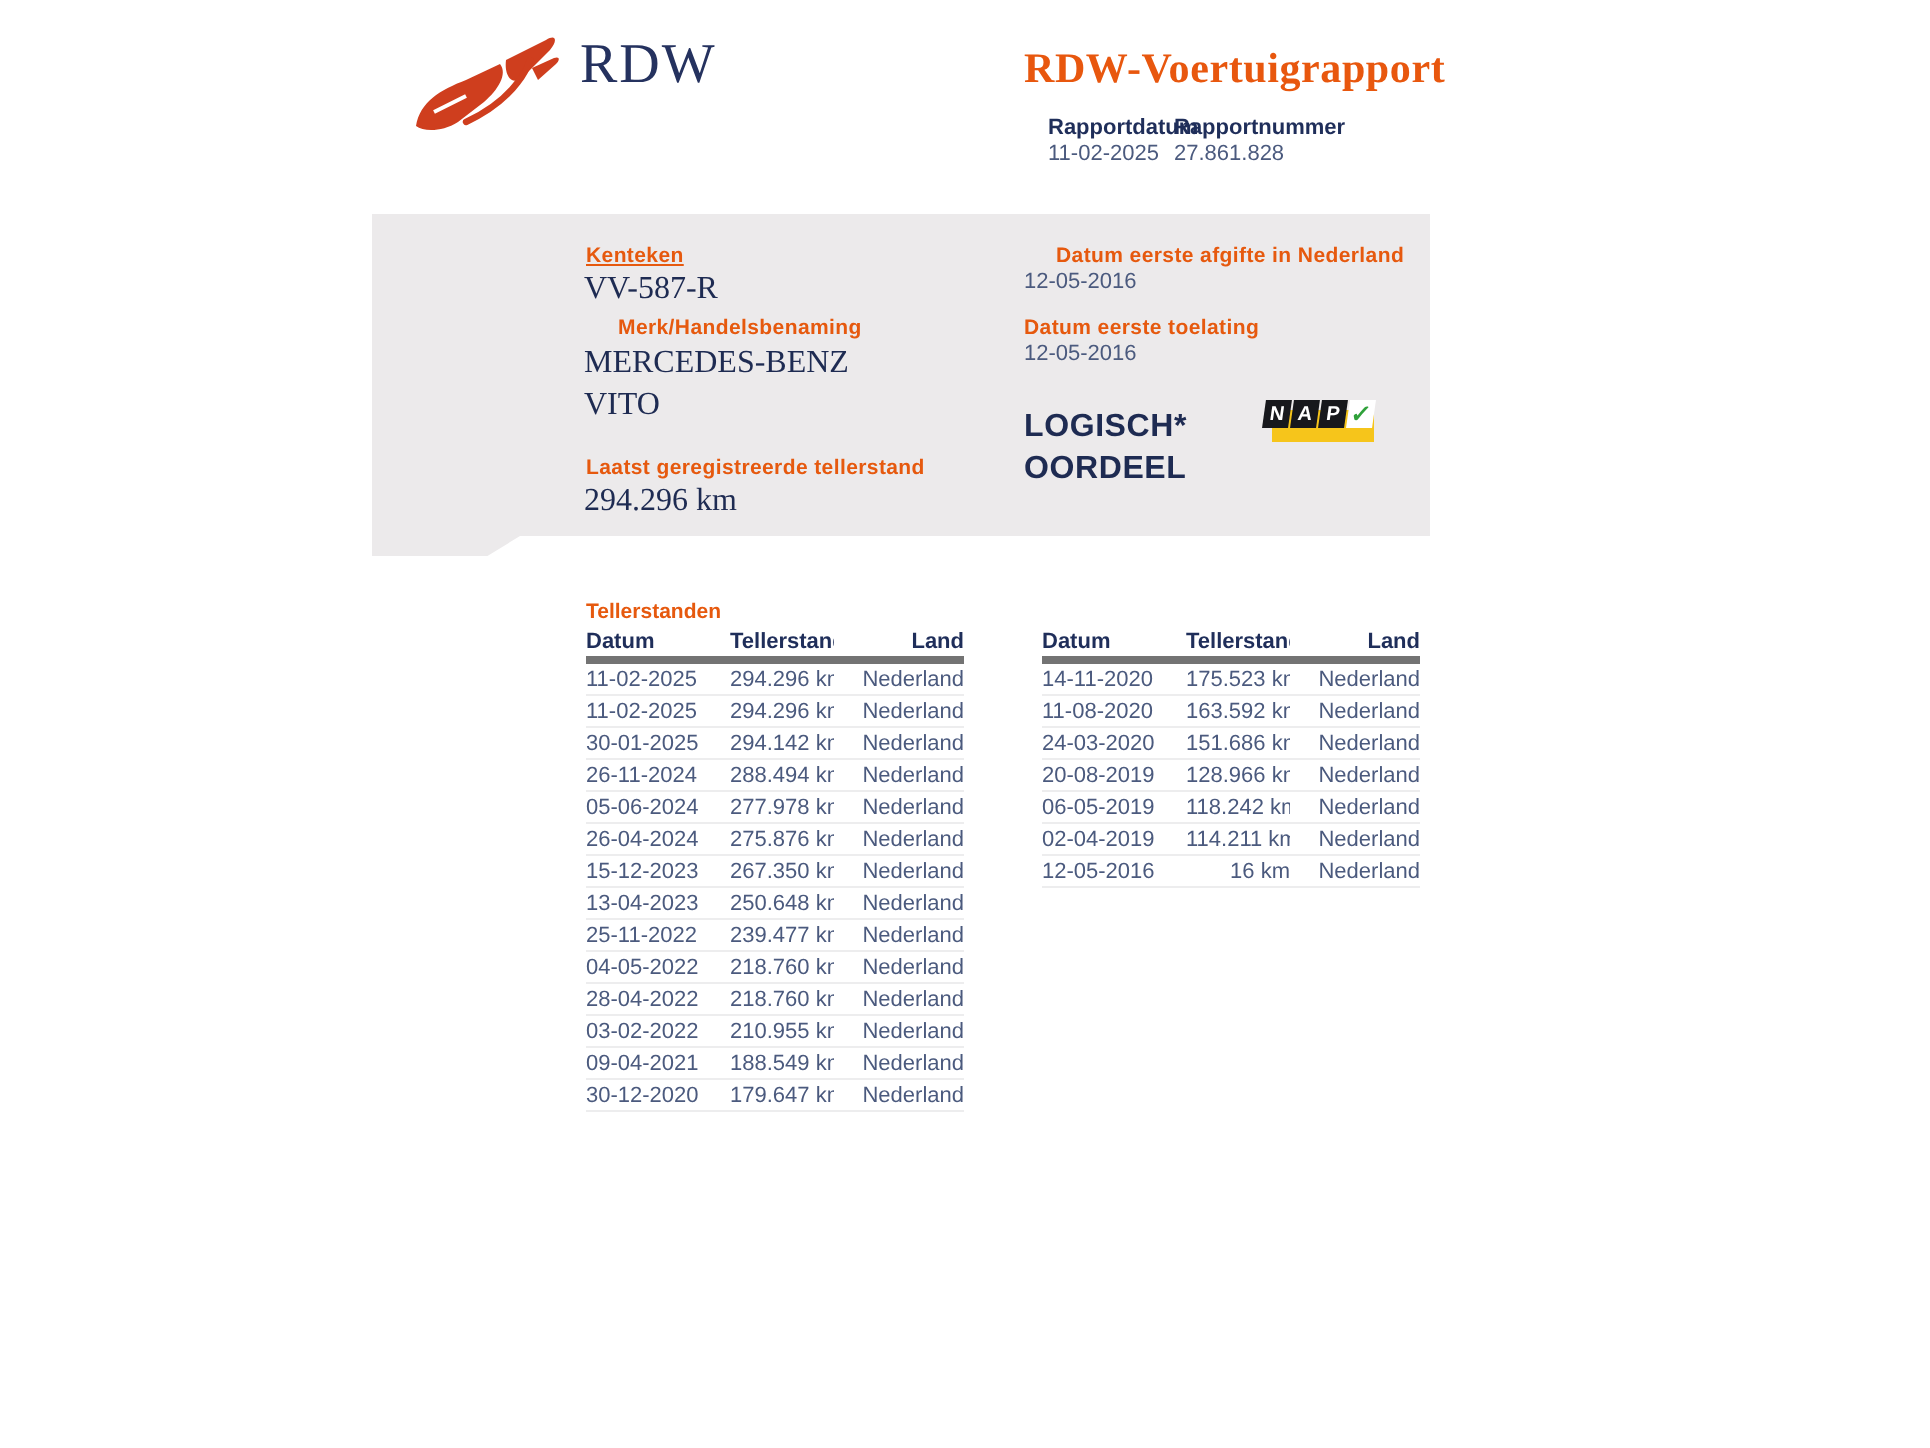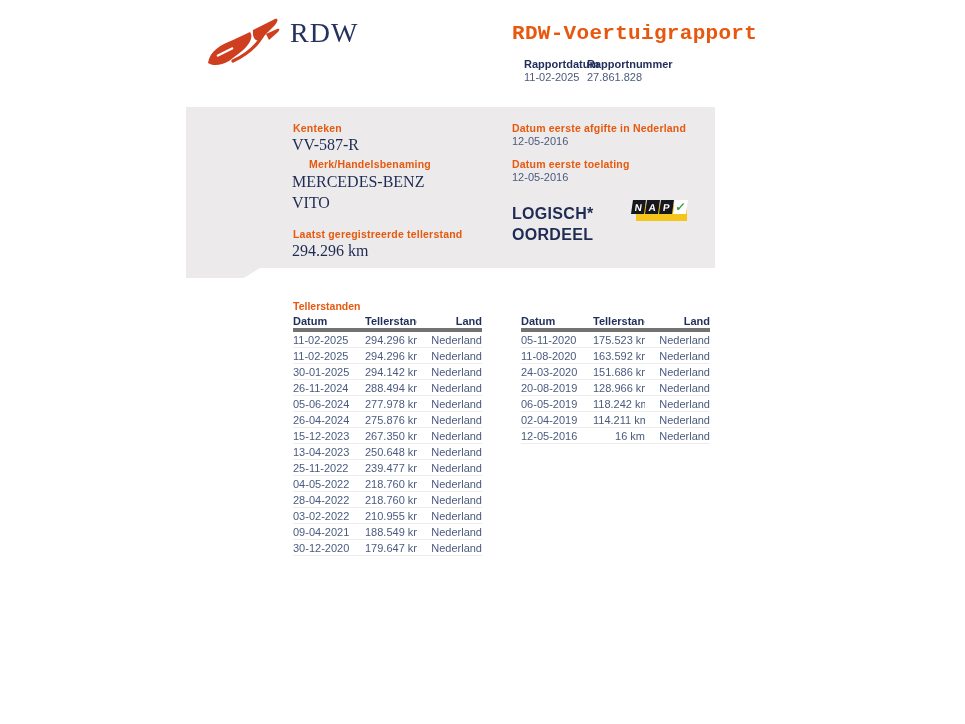--- a/index.html
+++ b/index.html
@@ -12,21 +12,21 @@
   }
   
   .logo-svg{position:absolute;left:203px;top:16px;width:80px;height:56px;}
   .wordmark{
     position:absolute;left:290px;top:17px;
     font-family:"Liberation Serif", serif;
     font-size:28px;color:#25325f;letter-spacing:1px;
   }
   .report-title{
     position:absolute;left:512px;top:22px;
-    font-family:Liberation Mono, monospace;
+    font-family:Liberation Serif, serif;
     font-weight:700;font-size:21px;color:#e8570e;letter-spacing:.3px;
   }
   .meta-label{
     position:absolute;top:58px;
     font-size:11px;font-weight:700;color:#1f2e5a;
   }
   .meta-value{
     position:absolute;top:71px;
     font-size:11px;color:#4b5a7e;
   }
@@ -123,30 +123,30 @@
   <div class="report-title">RDW-Voertuigrapport</div>
 
   <div class="meta-label x-rapportdatum">Rapportdatum</div>
   <div class="meta-value x-rapportdatum">11-02-2025</div>
   <div class="meta-label x-rapportnummer">Rapportnummer</div>
   <div class="meta-value x-rapportnummer">27.861.828</div>
 
   <div class="panel"></div>
   <div class="panel-tab"></div>
 
-  <div class="field-label" style="left:293px;top:122px;">Kenteken</div>
+  <div class="field-label" style="left:293px;top:122px;text-decoration:underline;">Kenteken</div>
   <div class="field-value-serif" style="left:292px;top:134px;">VV-587-R</div>
 
   <div class="field-label" style="left:293px;top:158px;padding-left:16px;">Merk/Handelsbenaming</div>
   <div class="field-value-serif" style="left:292px;top:171px;width:150px;">MERCEDES-BENZ VITO</div>
 
   <div class="field-label" style="left:293px;top:228px;">Laatst geregistreerde tellerstand</div>
   <div class="field-value-serif" style="left:292px;top:240px;">294.296 km</div>
 
-  <div class="field-label" style="left:512px;top:122px;">Datum eerste afgifte in Nederland</div>
+  <div class="field-label" style="left:528px;top:122px;">Datum eerste afgifte in Nederland</div>
   <div class="field-value-small" style="left:512px;top:135px;">12-05-2016</div>
 
   <div class="field-label" style="left:512px;top:158px;">Datum eerste toelating</div>
   <div class="field-value-small" style="left:512px;top:171px;">12-05-2016</div>
 
   <div class="oordeel">
     <div>LOGISCH*</div>
     <div>OORDEEL</div>
   </div>
 
@@ -243,21 +243,21 @@
   </div>
 
   <div class="meter-table table-right">
     <div class="thead">
       <div class="tcell c-datum">Datum</div>
       <div class="tcell c-teller">Tellerstand</div>
       <div class="tcell c-land">Land</div>
     </div>
     <div class="tbody">
         <div class="trow">
-          <div class="tcell c-datum">05-11-2020</div>
+          <div class="tcell c-datum">14-11-2020</div>
           <div class="tcell c-teller">175.523 km</div>
           <div class="tcell c-land">Nederland</div>
         </div>
         <div class="trow">
           <div class="tcell c-datum">11-08-2020</div>
           <div class="tcell c-teller">163.592 km</div>
           <div class="tcell c-land">Nederland</div>
         </div>
         <div class="trow">
           <div class="tcell c-datum">24-03-2020</div>

